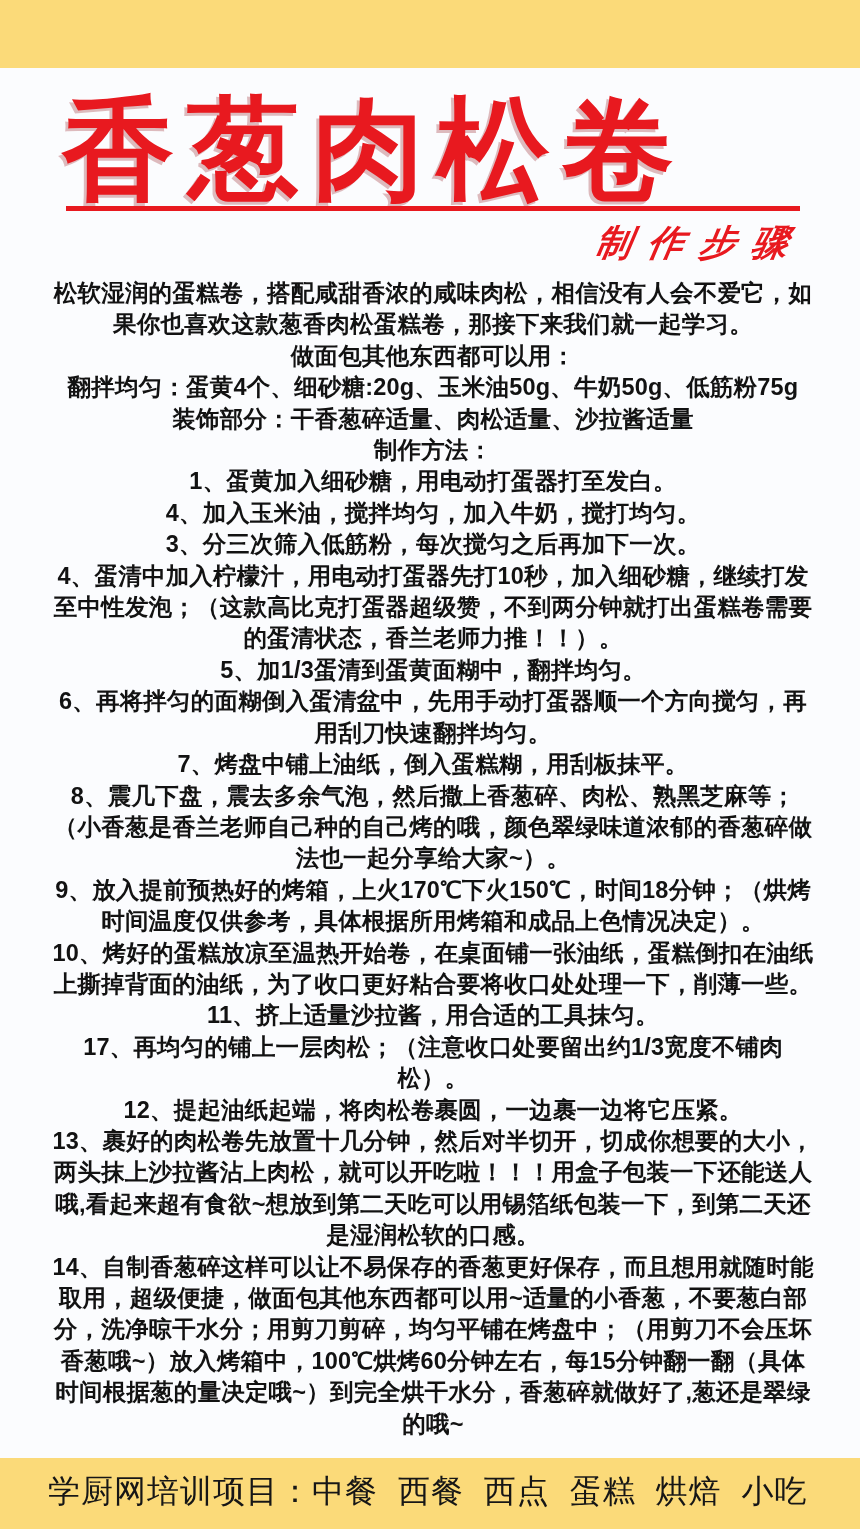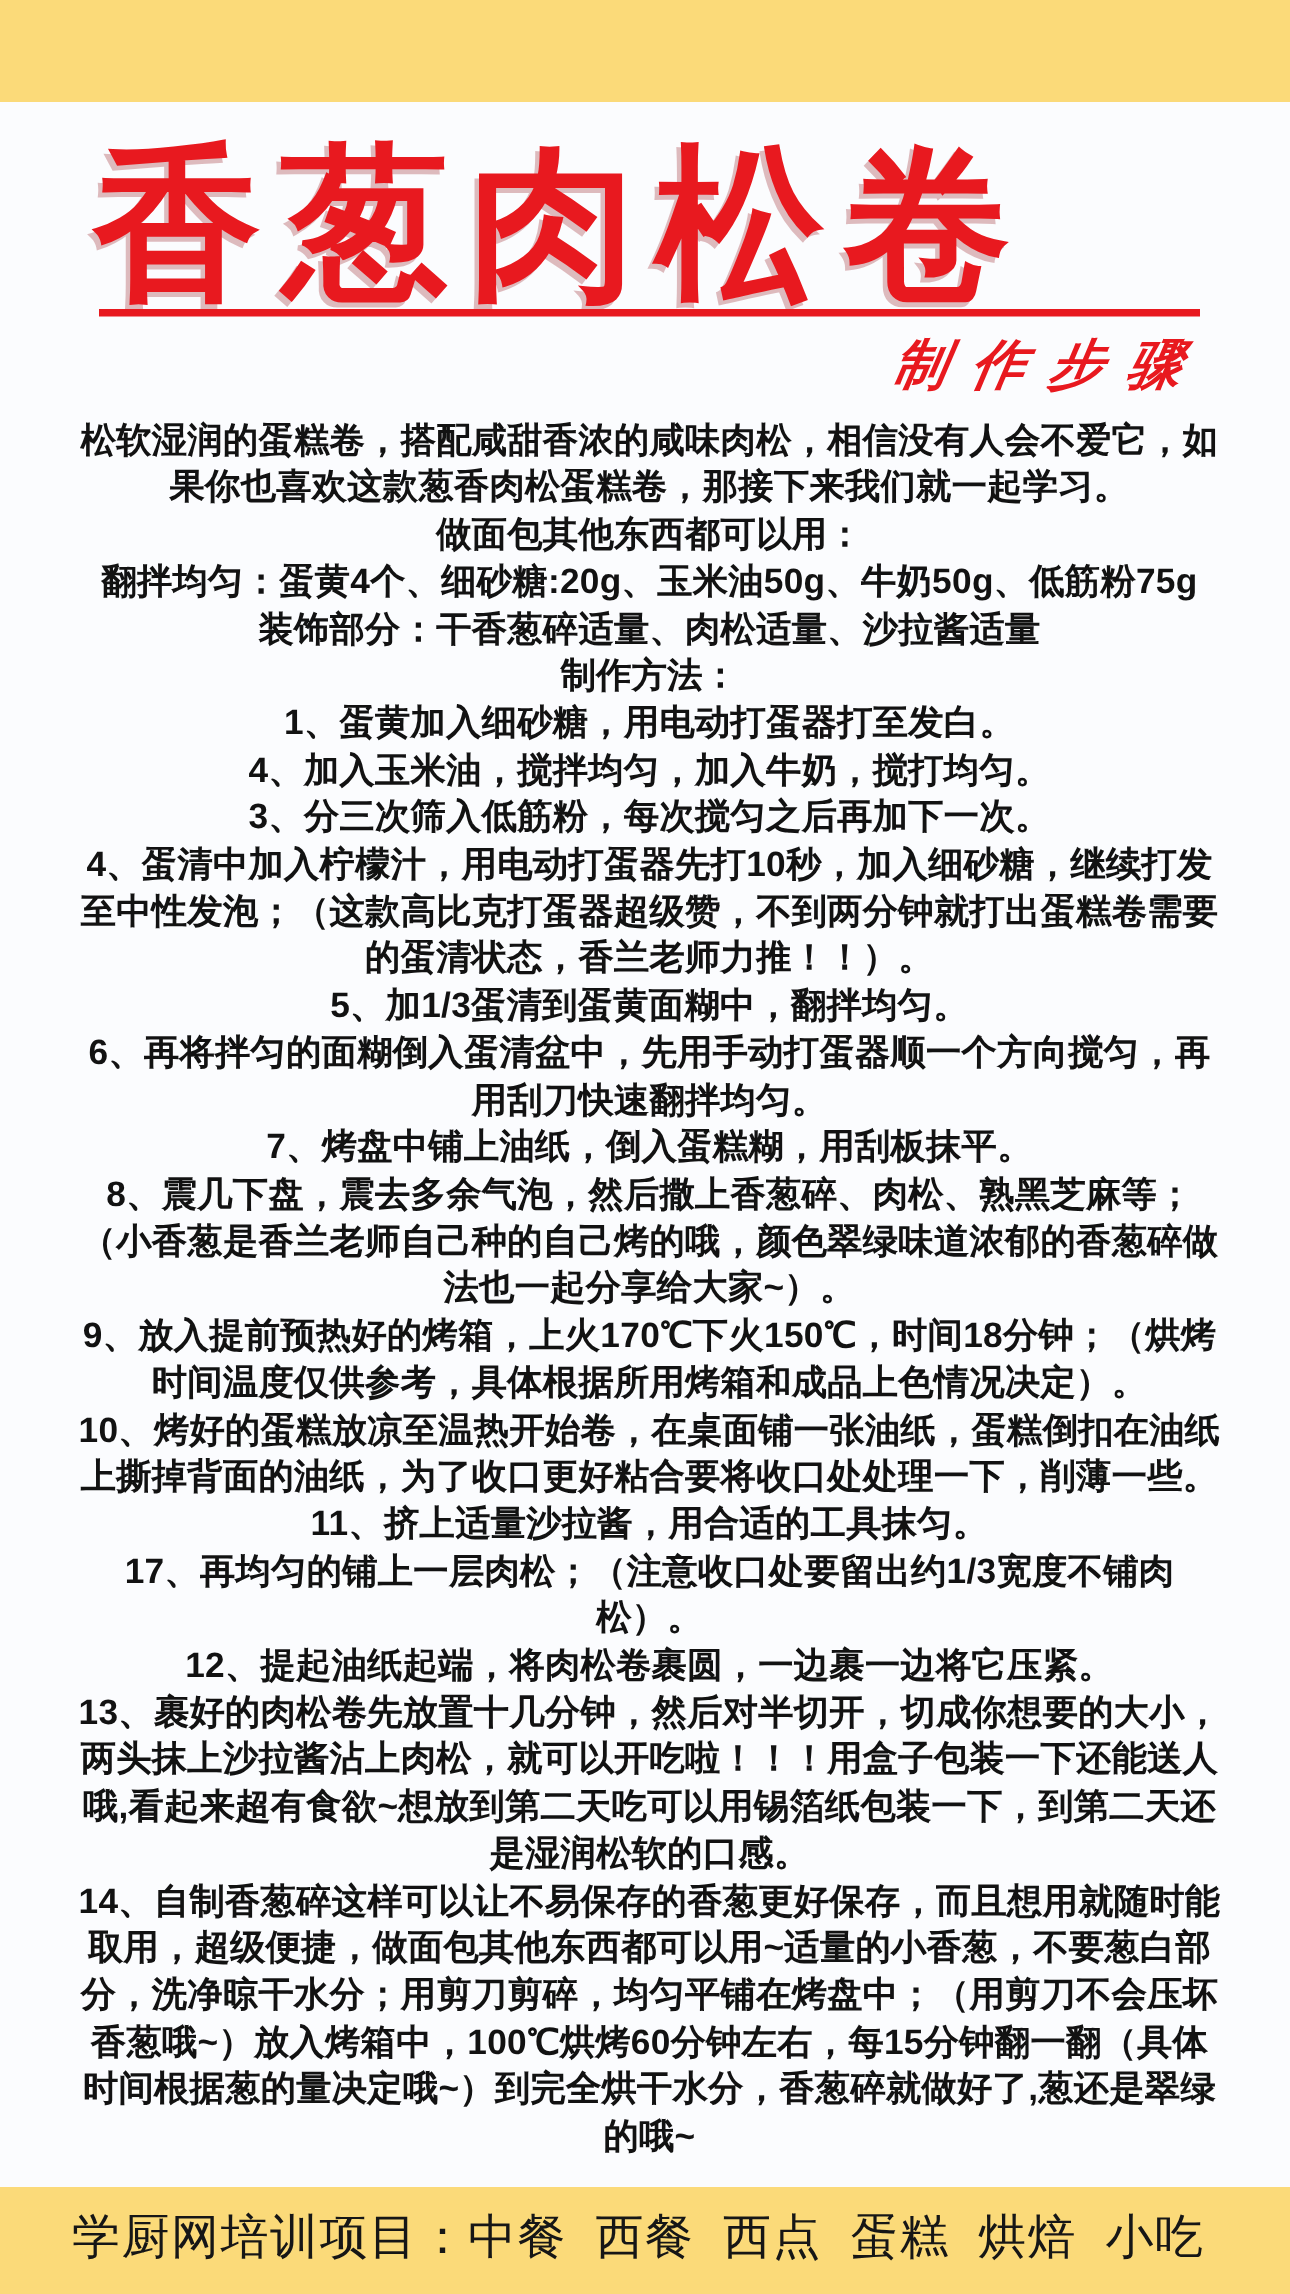--- a/index.html
+++ b/index.html
@@ -14,21 +14,21 @@
     overflow: hidden;
   }
 
   .band {
     position: absolute;
     left: 0;
     width: 860px;
     background: #fbda79;
   }
   .band-top { top: 0; height: 68px; }
-  .band-bottom { bottom: 0; height: 71px; display: flex; align-items: center; font-family: Liberation Serif, serif; }
+  .band-bottom { bottom: 0; height: 71px; display: flex; align-items: center; }
 
   .main-title {
     position: absolute;
     top: 94px;
     left: 62px;
     margin: 0;
     font-size: 112px;
     line-height: 1;
     font-weight: 900;
     color: #e8191f;

